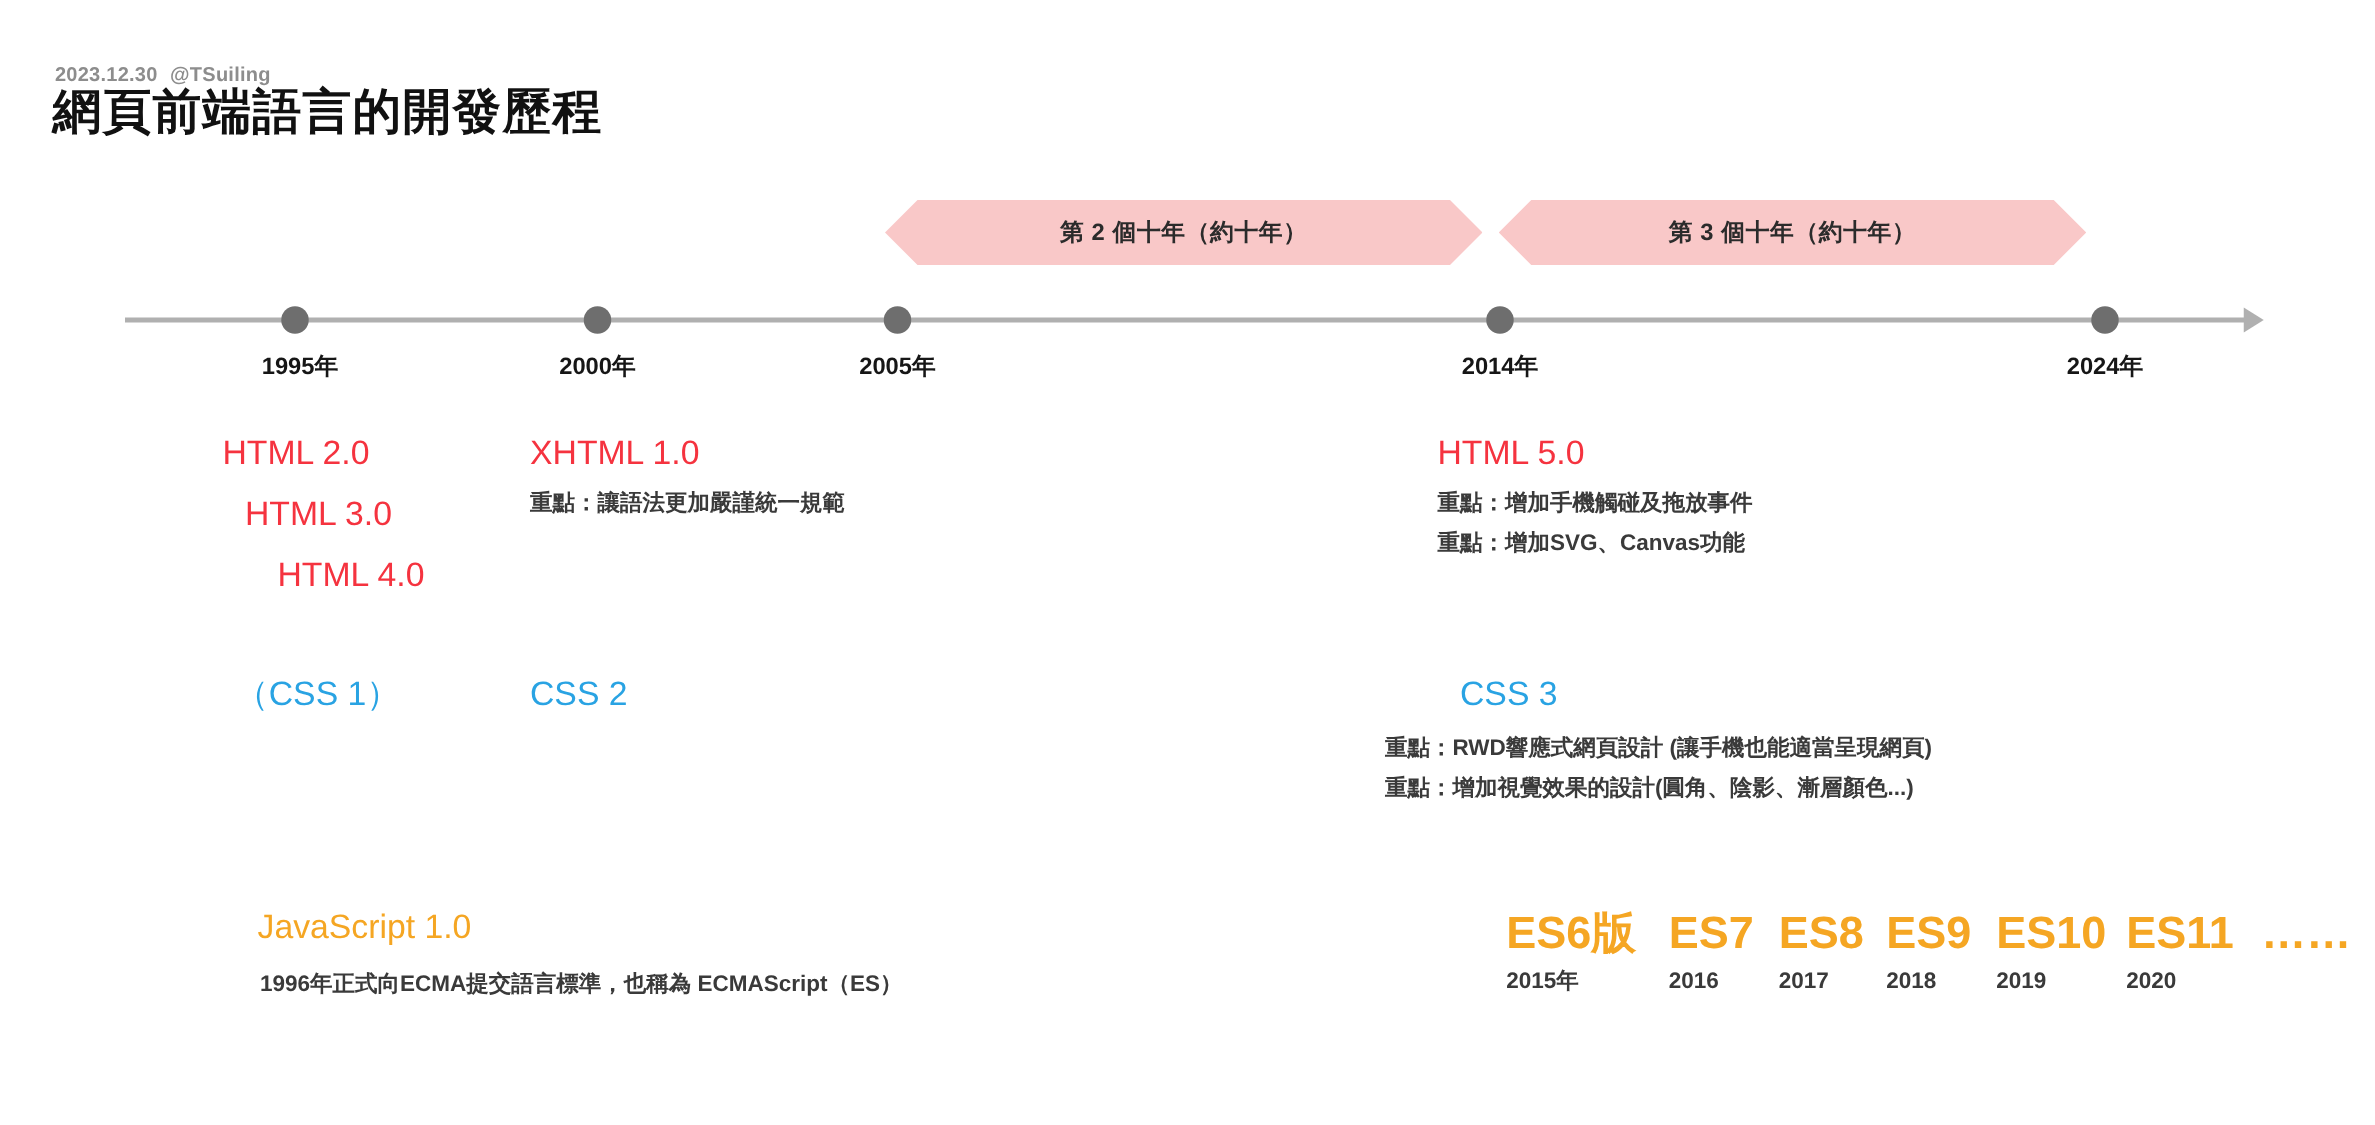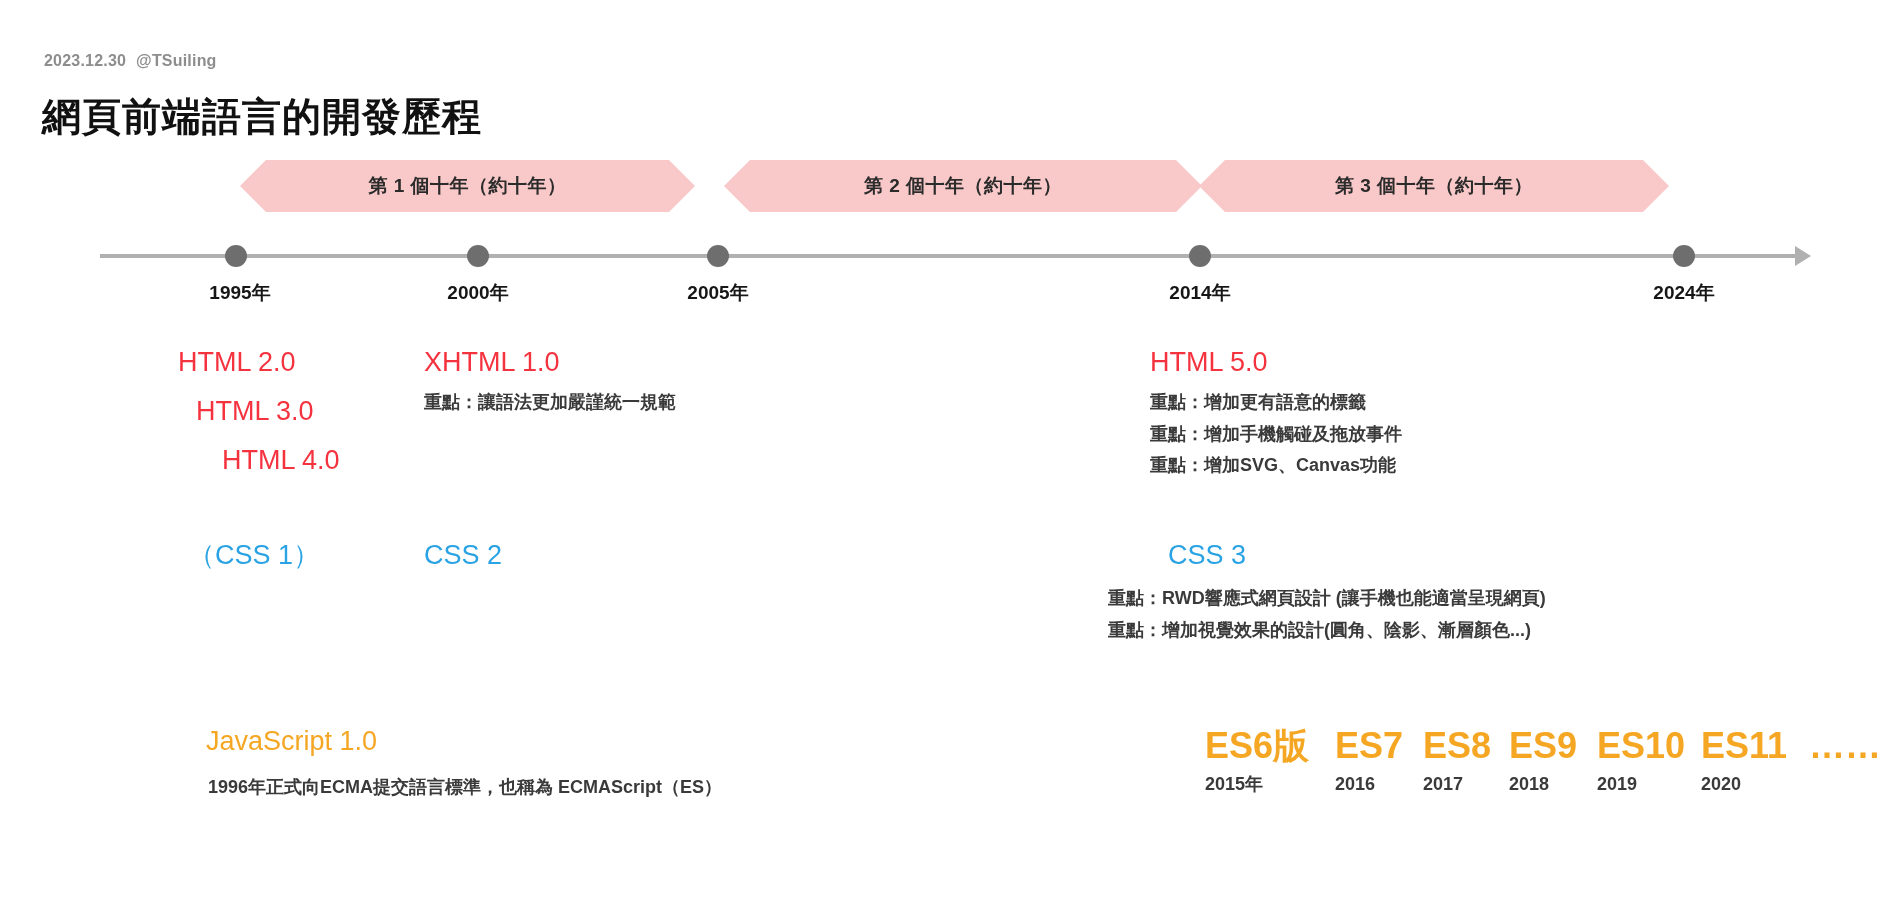--- a/index.html
+++ b/index.html
@@ -35,21 +35,20 @@
   .meta .handle { margin-left: 10px; }
   .title {
     position: absolute;
     left: 42px;
     top: 62px;
     font-size: 39px;
     font-weight: bold;
     color: #111111;
     letter-spacing: 1px;
     white-space: nowrap;
-    margin-top: 28px;
   }
 
   
   .decade {
     position: absolute;
     height: 52px;
     top: 160px;
     color: #2b2b2b;
     font-size: 19px;
     font-weight: bold;
@@ -57,21 +56,21 @@
     align-items: center;
     justify-content: center;
     background: #f9c8c8;
     letter-spacing: 0.5px;
     white-space: nowrap;
   }
   .decade.both {
     clip-path: polygon(0 50%, 26px 0, calc(100% - 26px) 0, 100% 50%, calc(100% - 26px) 100%, 26px 100%);
   }
   .d1 { left: 240px;  width: 455px; }
-  .d2 { left: 724px;  width: 478px; }
+  .d2 { left: 708px;  width: 478px; }
   .d3 { left: 1199px; width: 470px; }
 
   
   .axis {
     position: absolute;
     left: 100px;
     top: 254px;
     width: 1700px;
     height: 4px;
     background: #b0b0b0;
@@ -168,23 +167,20 @@
 </head>
 <body>
 
 <div id="page">
 
   <div class="meta">
     <span>2023.12.30</span><span class="handle">@TSuiling</span>
   </div>
   <div class="title">網頁前端語言的開發歷程</div>
 
-  <div class="decade both d1">
-    <span>第 1 個十年（約十年）</span>
-  </div>
   <div class="decade both d2">
     <span>第 2 個十年（約十年）</span>
   </div>
   <div class="decade both d3">
     <span>第 3 個十年（約十年）</span>
   </div>
 
   <div class="axis"></div>
   <div class="axis-head"></div>
 
@@ -202,21 +198,20 @@
 
   <div class="heading red html-h1">HTML 2.0</div>
   <div class="heading red html-h2">HTML 3.0</div>
   <div class="heading red html-h3">HTML 4.0</div>
 
   <div class="heading red xhtml-h">XHTML 1.0</div>
   <div class="note xhtml-n">重點：讓語法更加嚴謹統一規範</div>
 
   <div class="heading red html5-h">HTML 5.0</div>
   <div class="html5-n">
-    <div class="note">重點：增加更有語意的標籤</div>
     <div class="note">重點：增加手機觸碰及拖放事件</div>
     <div class="note">重點：增加SVG、Canvas功能</div>
   </div>
 
   <div class="heading blue css1-h">（CSS 1）</div>
   <div class="heading blue css2-h">CSS 2</div>
   <div class="heading blue css3-h">CSS 3</div>
   <div class="css3-n">
     <div class="note">重點：RWD響應式網頁設計 (讓手機也能適當呈現網頁)</div>
     <div class="note">重點：增加視覺效果的設計(圓角、陰影、漸層顏色...)</div>

